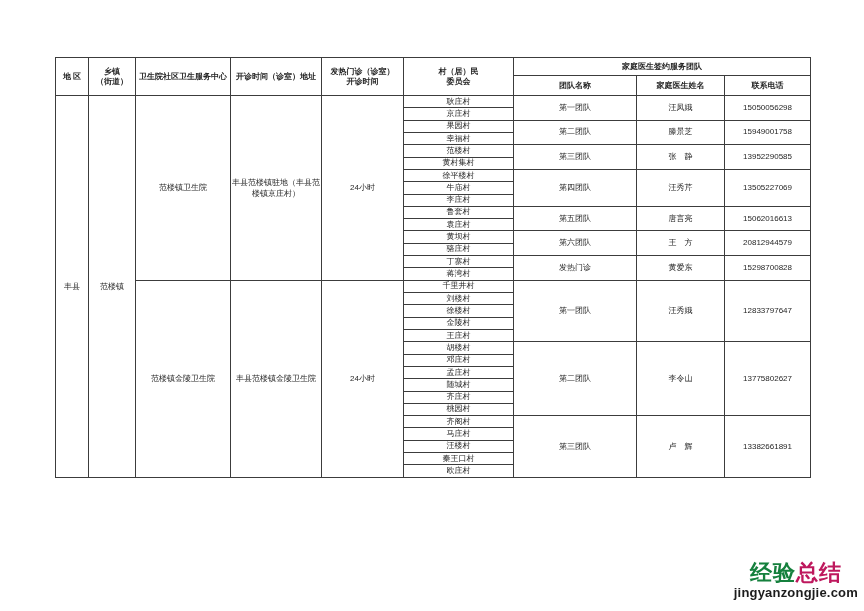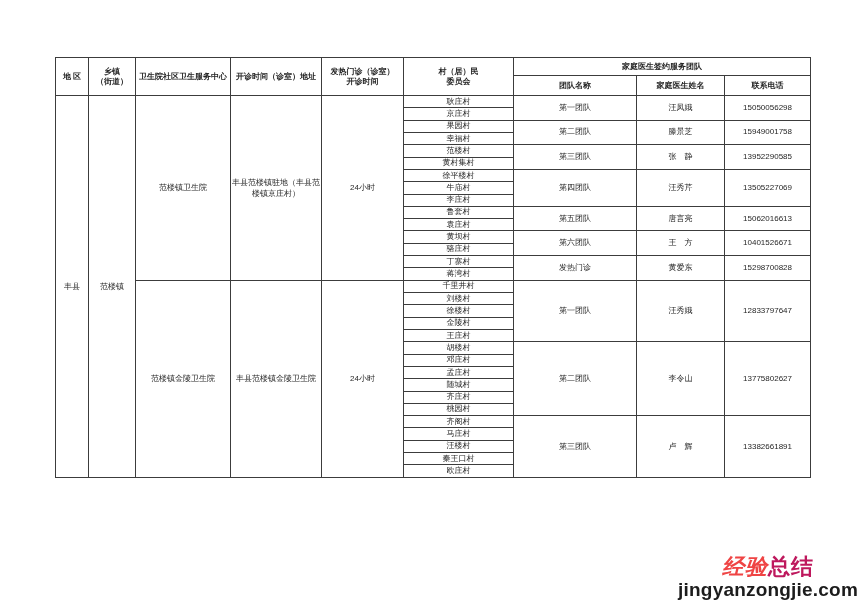--- a/index.html
+++ b/index.html
@@ -23,24 +23,24 @@
   thead tr.h2{height:20px;}
   tbody td{font-weight:normal;}
   td.center-cell,td.address-cell{line-height:1.4;}
   .watermark{
     position:absolute;right:6px;bottom:12px;text-align:center;line-height:1;
   }
   .wm-title{
     font-size:22px;font-weight:bold;letter-spacing:1px;
     font-family:"Liberation Sans","DejaVu Sans",sans-serif;
   }
-  .wm-black{color:#ef4444;font-style:italic;}
+  .wm-black{color:#15803d;}
   .wm-red{color:#be185d;}
   .wm-url{
-    font-size:19px;font-weight:bold;color:#1c1c1c;margin-top:2px;
+    font-size:13px;font-weight:bold;color:#1c1c1c;margin-top:2px;
     letter-spacing:0.2px;
   }
 </style>
 </head>
 <body>
 
 <table>
   <colgroup>
     <col style="width:33px">
       <col style="width:47px">
@@ -122,21 +122,21 @@
         <td rowspan="2">唐言亮</td>
         <td rowspan="2">15062016613</td>
       </tr>
       <tr>
         <td>袁庄村</td>
       </tr>
       <tr>
         <td>黄坝村</td>
         <td rowspan="2">第六团队</td>
         <td rowspan="2">王　方</td>
-        <td rowspan="2">10401526671</td>
+        <td rowspan="2">20812944579</td>
       </tr>
       <tr>
         <td>骆庄村</td>
       </tr>
       <tr>
         <td>丁寨村</td>
         <td rowspan="2">发热门诊</td>
         <td rowspan="2">黄爱东</td>
         <td rowspan="2">15298700828</td>
       </tr>

